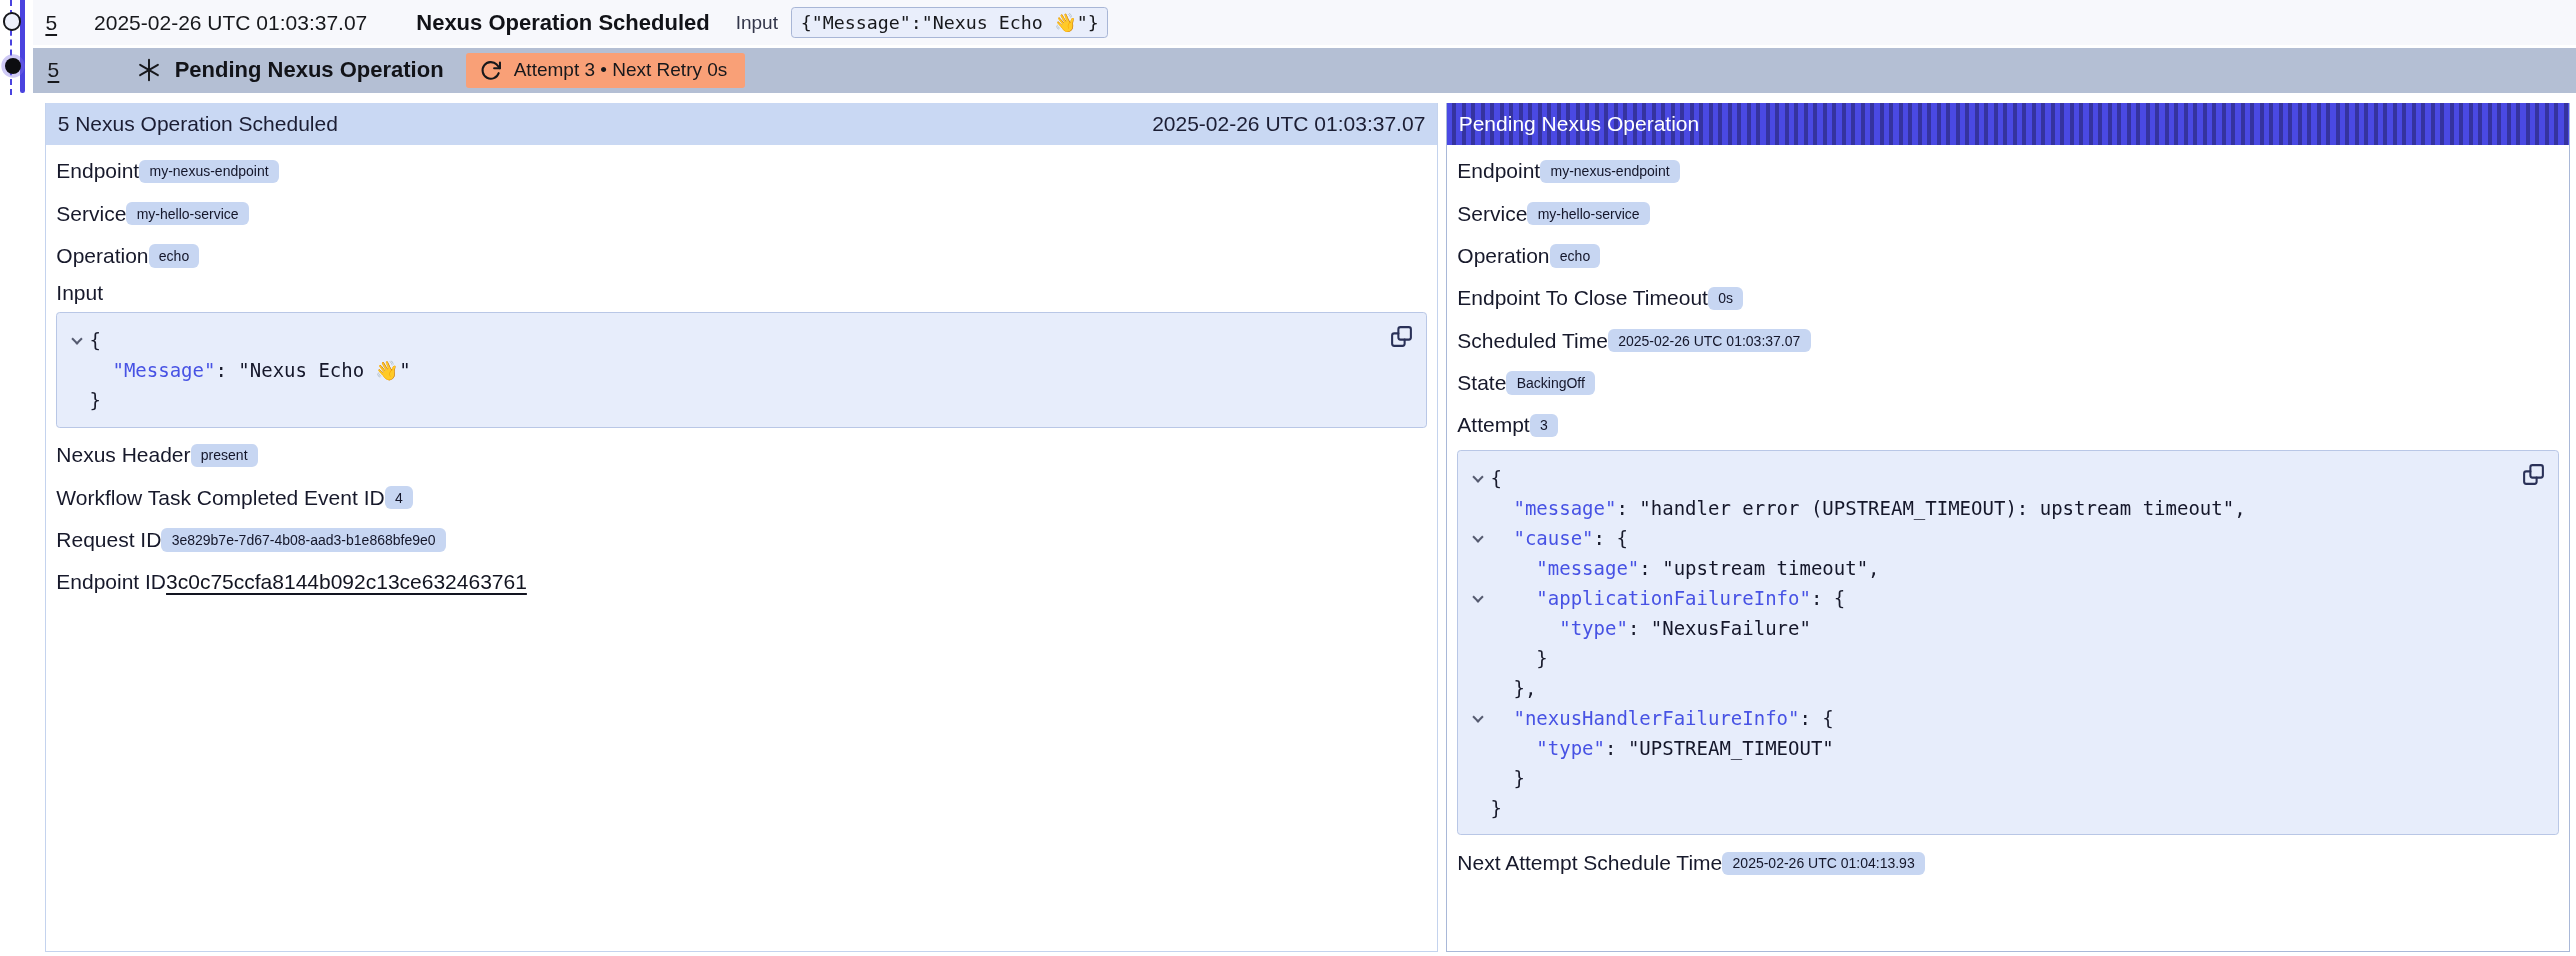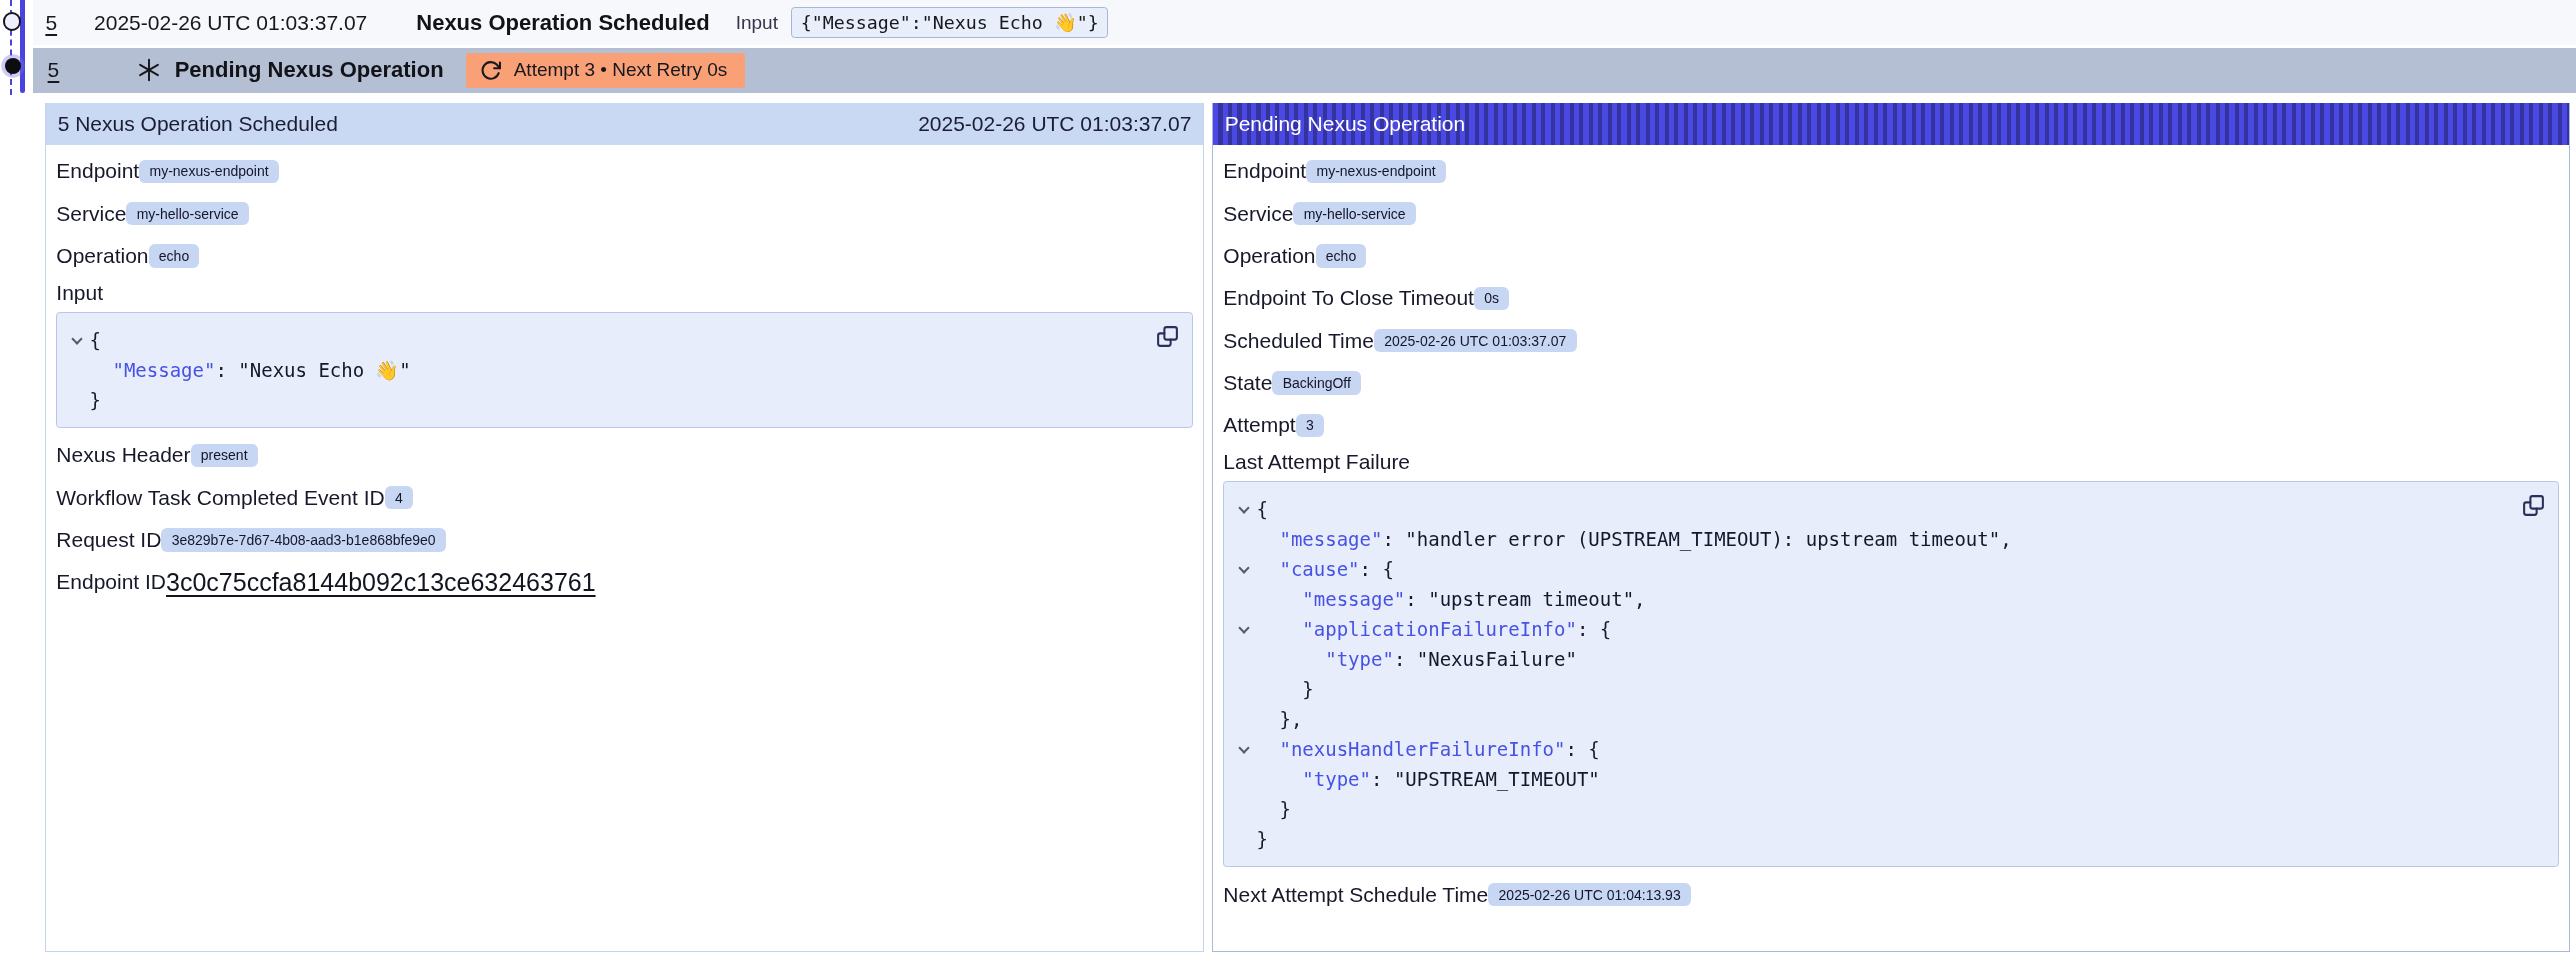--- a/index.html
+++ b/index.html
@@ -46,36 +46,36 @@
   .row2 .ev-id{margin-left:7.3px;}
   .row2-icon{margin-left:77px;display:inline-flex;}
   .row2 .ev-title{margin-left:12.4px;}
   .retry-badge{margin-left:22px;display:inline-flex;align-items:center;gap:11.7px;
     background:var(--retry-badge-bg,#f9a077);border-radius:2.9px;padding:5.9px 17.6px 5.9px 13px;
     font-size:19px;color:#17181c;}
 
   
   .panels{display:flex;gap:8px;margin:10.3px 5.9px 0 45px;align-items:flex-start;}
   .panel{background:#ffffff;}
-  .panel-left{width:1159px;flex:none;border:1.5px solid #c4d3ee;border-top:none;min-height:849px;}
+  .panel-left{width:1393px;flex:none;border:1.5px solid #c4d3ee;border-top:none;min-height:849px;}
   .panel-right{flex:1;border:1.5px solid var(--border,#a9b8d8);border-top:none;min-height:849px;}
   .panel-header{height:42px;display:flex;align-items:center;justify-content:space-between;
     padding:0 11.7px;font-size:21px;}
   .panel-header.plain{background:var(--panel-header-bg,#c9d8f3);color:#1b1d33;}
   .panel-header.striped{
     background:repeating-linear-gradient(to right,
       var(--stripe-light,#4a49e3) 0 5.1px, var(--stripe-dark,#35339f) 5.1px 9.5px);
     color:#ffffff;}
   .panel-body{padding:8.8px 10.3px 14.6px 10.3px;}
 
   .field{display:flex;align-items:center;min-height:35px;margin-bottom:7.3px;}
   .flabel{font-size:21px;color:#17192b;white-space:nowrap;}
   .badge{display:inline-block;background:var(--badge-bg,#c7d6f2);border-radius:5.9px;
     padding:3.7px 10.3px;font-size:14px;color:#14162a;white-space:nowrap;}
-  .link-value{font-size:25px;color:#121420;text-decoration:underline;text-underline-offset:4.4px;cursor:pointer;}
+  .link-value{font-size:21px;color:#121420;text-decoration:underline;text-underline-offset:4.4px;cursor:pointer;}
   .section-label{font-size:21px;color:#17192b;margin:4.4px 0 7.3px 0;}
 
   
   .code-block{position:relative;background:var(--code-bg,#e7edfb);
     border:1.5px solid var(--code-border,#b9c7e6);border-radius:3.7px;
     padding:11.7px 44px 11.7px 7.3px;margin-bottom:10.3px;
     font-family:"DejaVu Sans Mono",monospace;font-size:19px;line-height:30px;color:#191b2c;}
   .code-line{display:flex;align-items:flex-start;}
   .gutter{flex:none;width:25px;display:flex;justify-content:center;padding-top:10.3px;}
   .gutter .chev{width:8px;height:8px;border-right:2.2px solid #565b70;border-bottom:2.2px solid #565b70;
@@ -218,21 +218,20 @@
           <span class="badge">2025-02-26 UTC 01:03:37.07</span>
         </div>
         <div class="field">
           <span class="flabel">State</span>
           <span class="badge">BackingOff</span>
         </div>
         <div class="field">
           <span class="flabel">Attempt</span>
           <span class="badge">3</span>
         </div>
-        <div class="section-label">Last Attempt Failure</div>
         <div class="code-block">
           <span class="copy-btn">
             <svg width="25" height="25" viewBox="0 0 24 24" fill="none" stroke-width="2" stroke-linecap="round" stroke-linejoin="round">
               <rect x="9" y="3" width="12" height="12" rx="2"></rect>
               <path d="M15 15v4a2 2 0 0 1-2 2H5a2 2 0 0 1-2-2v-8a2 2 0 0 1 2-2h4"></path>
             </svg>
           </span>
         <div class="code-line">
               <span class="gutter">
                 <i class="chev"></i>

